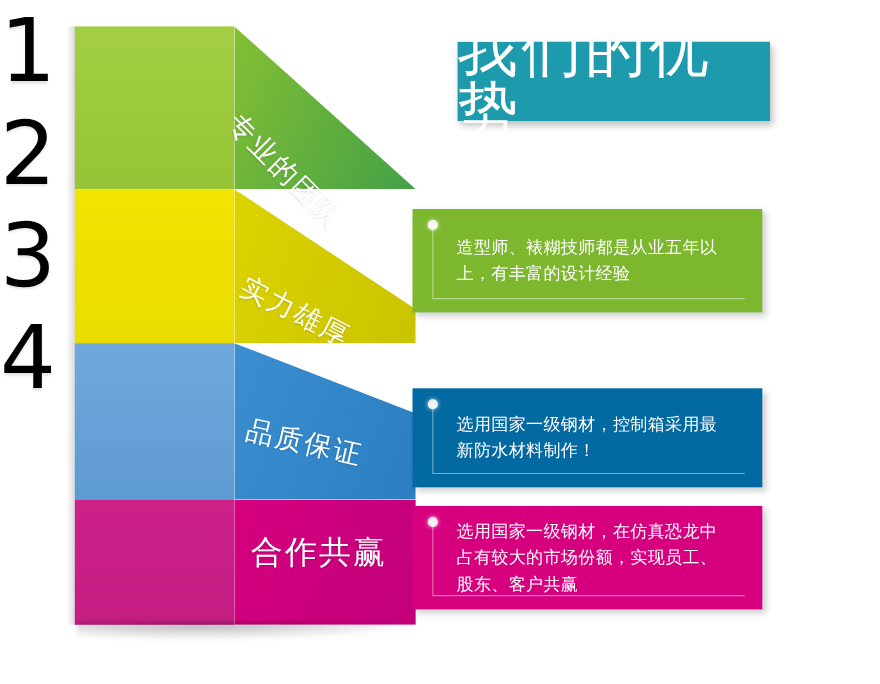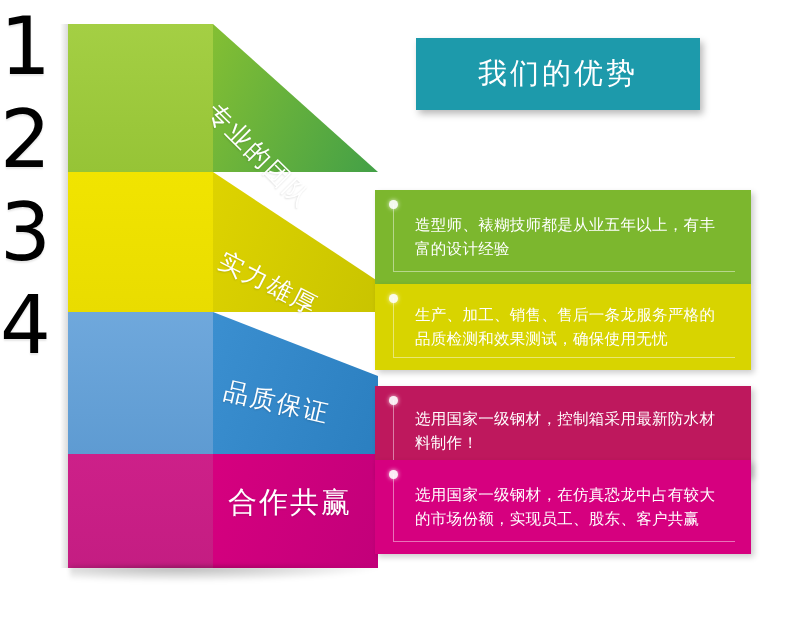--- a/index.html
+++ b/index.html
@@ -16,32 +16,32 @@
   .title-banner{
     position:absolute;
     left:416px;top:38px;
     width:284px;height:72px;
     background:#1d9aab;
     box-shadow:3px 4px 7px rgba(0,0,0,0.28);
     display:flex;align-items:center;justify-content:center;
   }
   .title-banner .t{
     color:#ffffff;
-    font-size:29px;
+    font-size:55px;
     letter-spacing:3px;
     font-weight:400;
     line-height:1;
     transform:translateY(-1px);
   }
 
   
   .panel{
     position:absolute;
     left:375px;
-    width:376px;
+    width:318px;
     box-sizing:border-box;
     box-shadow:3px 3px 6px rgba(0,0,0,0.20);
   }
   .panel .inner{
     position:absolute;
     left:18px;top:14px;right:16px;bottom:12px;
     border-left:1px solid rgba(255,255,255,0.45);
     border-bottom:1px solid rgba(255,255,255,0.45);
     box-sizing:border-box;
   }
@@ -58,21 +58,21 @@
     position:absolute;
     left:40px;right:28px;top:50%;
     transform:translateY(-50%);
     color:#ffffff;
     font-size:15.5px;
     line-height:1.55;
     letter-spacing:.3px;
   }
   .p1{top:190px;height:94px;background:#7cb72e;}
   .p2{top:284px;height:86px;background:#d8d400;}
-  .p3{top:386px;height:90px;background:#be185d;padding-left:12px;}
+  .p3{top:353px;height:90px;background:#0369a1;padding-left:12px;}
   .p4{top:460px;height:94px;background:#d6007f;}
   .p2 .ptext{color:#ffffff;}
 
   
   .blk{position:absolute;}
 
   
   .face{position:absolute;}
   .wing{position:absolute;}
 
@@ -182,25 +182,20 @@
   <div class="b4label">合作共赢</div>
 
   <div class="tower-shadow"></div>
 
   <div class="panel p1">
     <div class="inner"></div>
     <div class="dot"></div>
     <div class="ptext">造型师、裱糊技师都是从业五年以上，有丰富的设计经验</div>
   </div>
 
-  <div class="panel p2">
-    <div class="inner"></div>
-    <div class="dot"></div>
-    <div class="ptext">生产、加工、销售、售后一条龙服务严格的品质检测和效果测试，确保使用无忧</div>
-  </div>
 
   <div class="panel p3">
     <div class="inner"></div>
     <div class="dot"></div>
     <div class="ptext">选用国家一级钢材，控制箱采用最新防水材料制作！</div>
   </div>
 
   <div class="panel p4">
     <div class="inner"></div>
     <div class="dot"></div>

